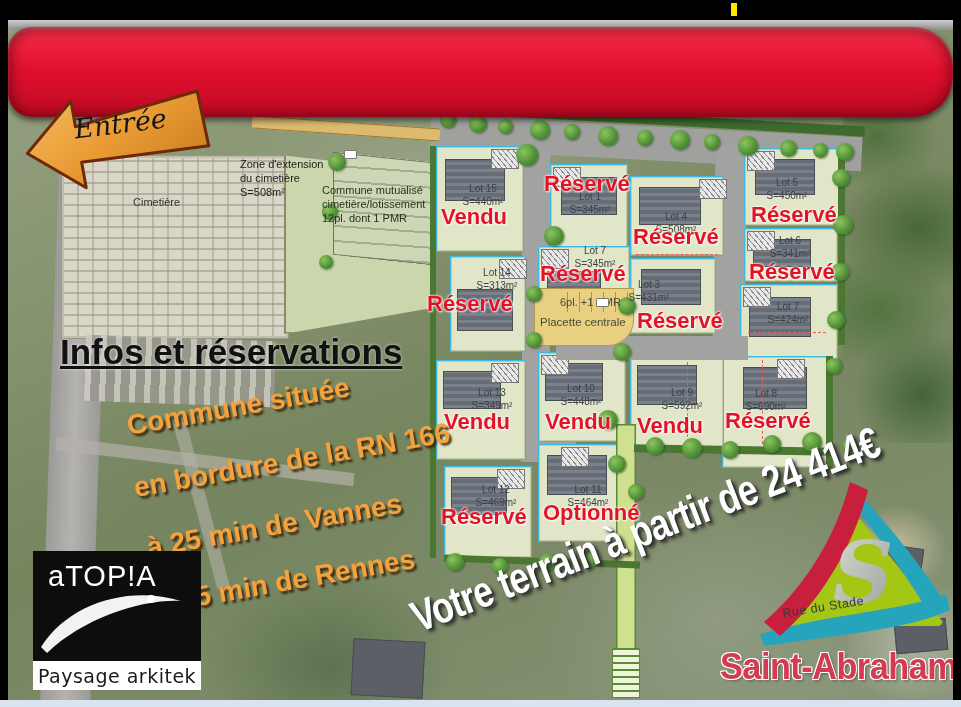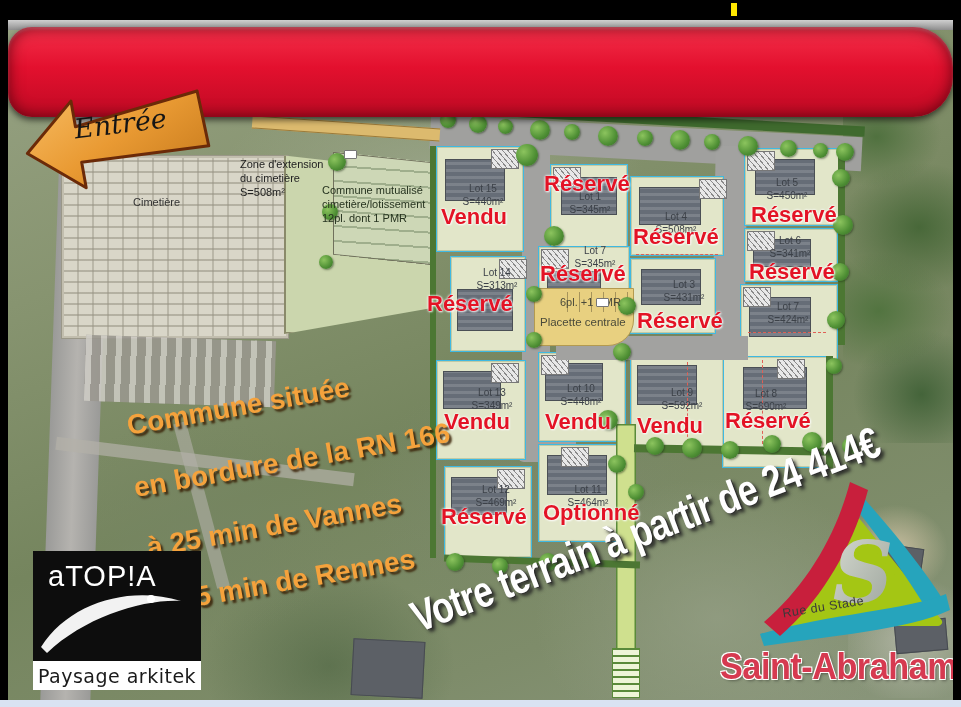--- a/index.html
+++ b/index.html
@@ -174,21 +174,21 @@
         <div class="carport" style="left: 2px; top: 2px;"></div>
       </div>
       <div class="lot-label" style="left: 560px; top: 245px;">
         <div>Lot 7</div>
         <div>S=345m²</div>
       </div>
       <div class="status" style="left: 540px; top: 261px;">Réservé</div>
       <div class="abs lot-parcel" style="left: 630px; top: 258px; width: 86px; height: 76px;">
         <div class="house" style="left: 10px; top: 10px; width: 58px; height: 34px;"></div>
       </div>
-      <div class="lot-label" style="left: 649px; top: 279px; text-align: center;">
+      <div class="lot-label" style="left: 614px; top: 279px; text-align: center;">
         <div>Lot 3</div>
         <div>S=431m²</div>
       </div>
       <div class="status" style="left: 637px; top: 308px;">Réservé</div>
       <div class="abs lot-parcel" style="left: 630px; top: 176px; width: 94px; height: 80px;">
         <div class="house" style="left: 8px; top: 10px; width: 60px; height: 36px;"></div>
         <div class="carport" style="left: 68px; top: 2px;"></div>
       </div>
       <div class="lot-label" style="left: 641px; top: 201px; margin-top: 10px;">
         <div>Lot 4</div>
@@ -373,20 +373,21 @@
       <linearGradient id="ag" x1="0" y1="0" x2="1" y2="1">
         <stop offset="0" stop-color="#f6b95e"></stop>
           <stop offset=".5" stop-color="#e99a33"></stop>
         <stop offset="1" stop-color="#c97c1e"></stop>
       </linearGradient>
     </defs>
     <polygon points="6,56 58,12 58,38 184,24 186,80 58,74 58,100" fill="url(#ag)" stroke="#6b2a08" stroke-width="3" stroke-linejoin="round"></polygon>
   </svg>
   <div class="abs entree">Entrée</div>
 
+  <div class="abs info">Infos et réservations</div>
 
   <div class="orange-line" style="left:130px;top:410px;">Commune située</div>
   <div class="orange-line" style="left:137px;top:472px;">en bordure de la RN 166</div>
   <div class="orange-line" style="left:150px;top:532px;">à 25 min de Vannes</div>
   <div class="orange-line" style="left:160px;top:588px;">à 45 min de Rennes</div>
 
   <div class="abs promo">Votre terrain à partir de 24 414€</div>
 
   <div class="abs atopia-black">
     <svg width="168" height="110" viewBox="0 0 168 110">

